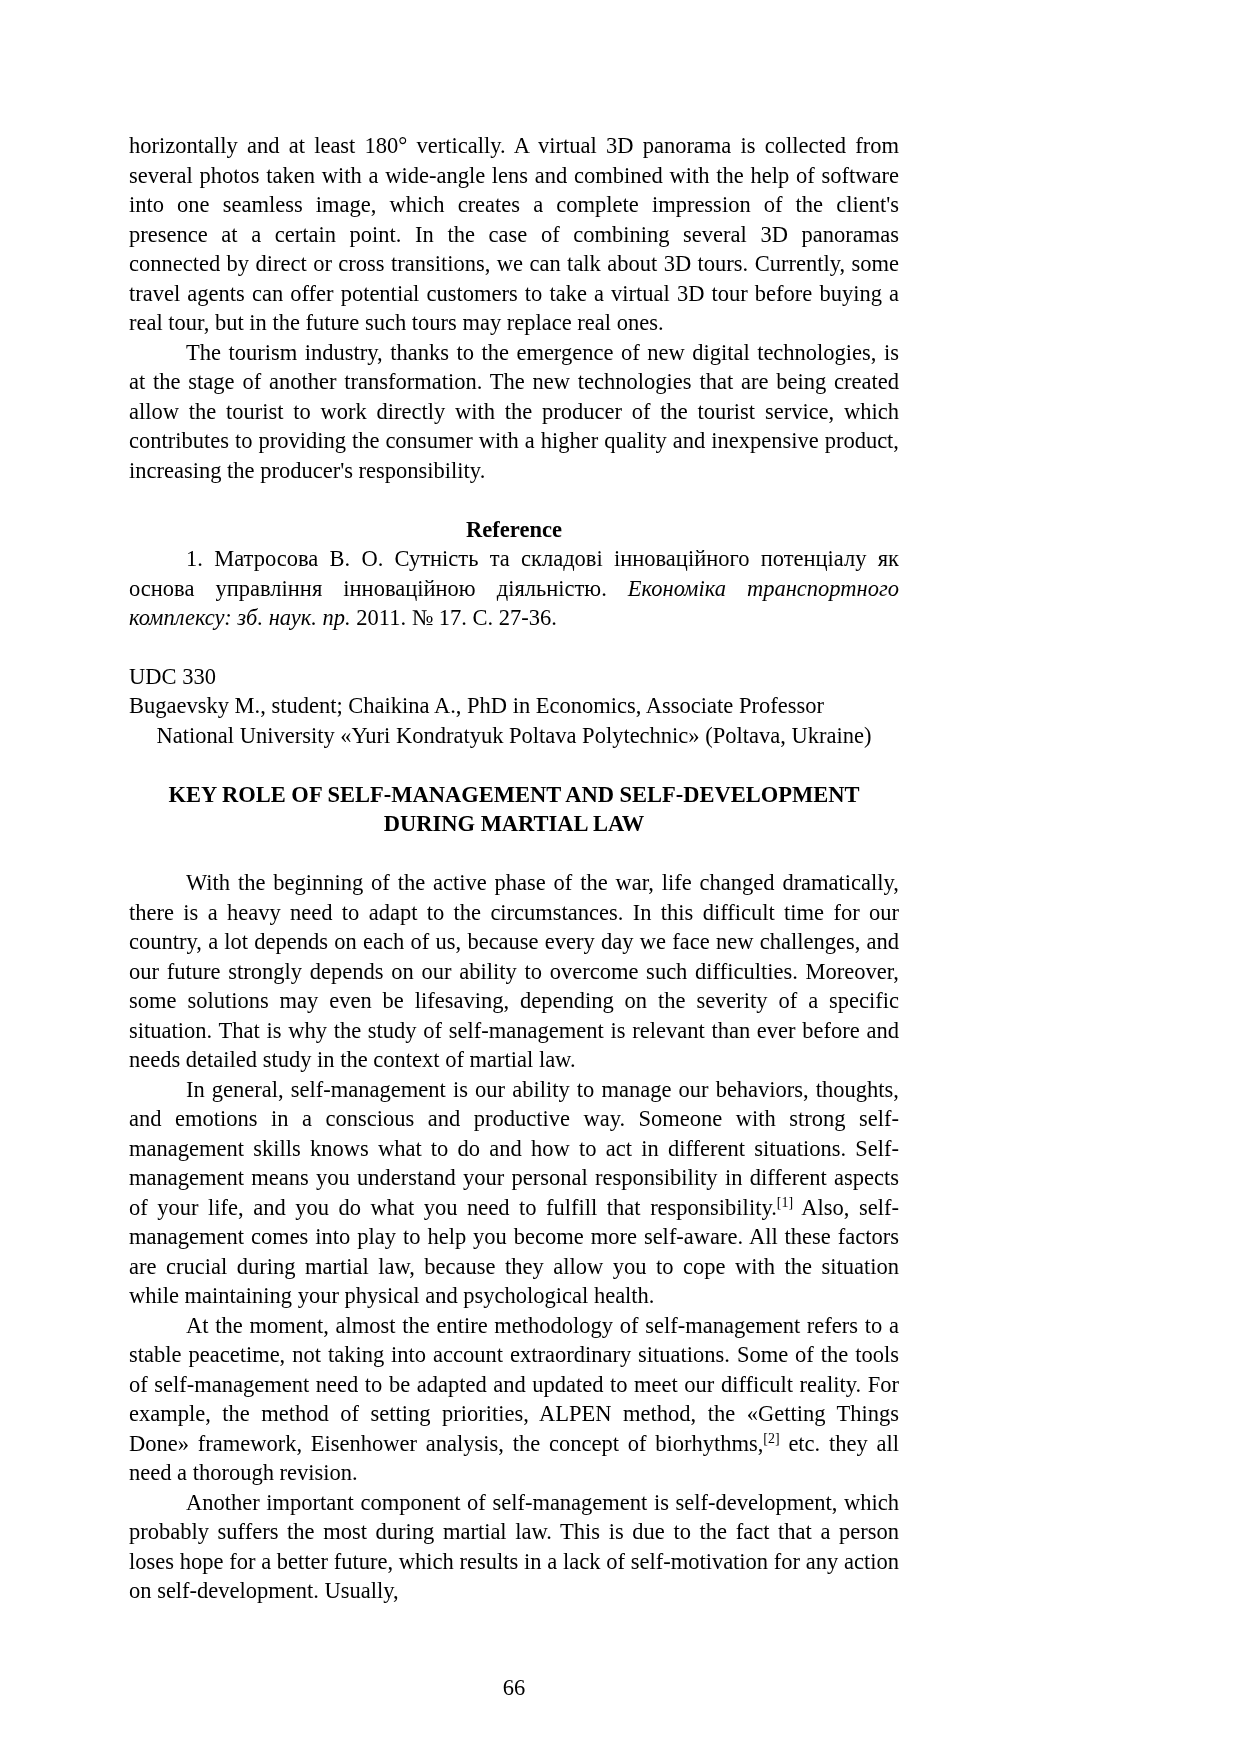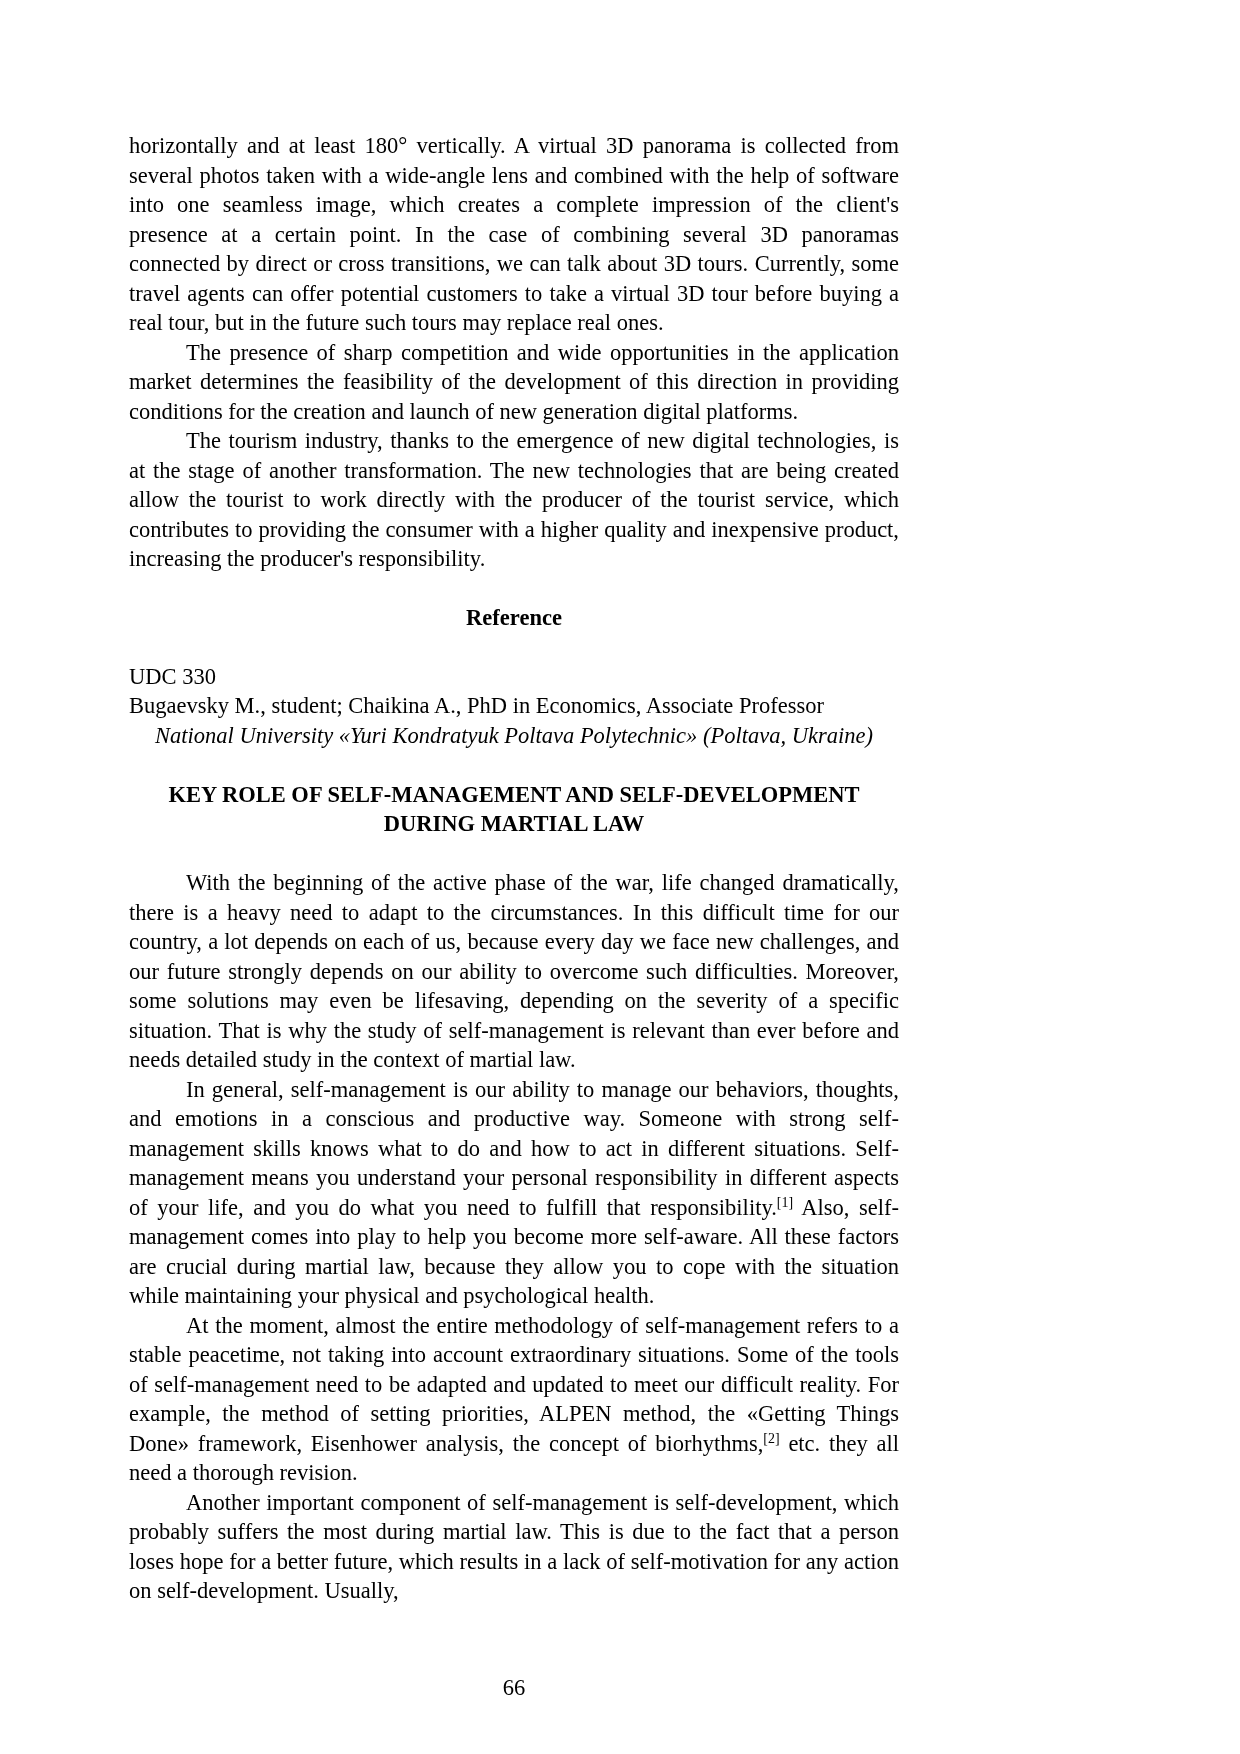--- a/index.html
+++ b/index.html
@@ -33,21 +33,20 @@
     font-weight: bold;
   }
   .udc {
     margin-top: 29px;
     text-align: left;
   }
   .authors {
   }
   .affiliation {
     text-align: center;
-    font-style: italic;
   }
   .article-title {
     margin: 29.5px auto 29.5px auto;
     max-width: 982px;
     text-align: center;
     font-weight: bold;
   }
   sup.cite {
     font-size: 0.62em;
     line-height: 0;
@@ -62,26 +61,26 @@
   }
   i { font-style: italic; }
 </style>
 </head>
 <body>
 
 <div class="page">
 
   <p>horizontally and at least 180° vertically. A virtual 3D panorama is collected from several photos taken with a wide-angle lens and combined with the help of software into one seamless image, which creates a complete impression of the client's presence at a certain point. In the case of combining several 3D panoramas connected by direct or cross transitions, we can talk about 3D tours. Currently, some travel agents can offer potential customers to take a virtual 3D tour before buying a real tour, but in the future such tours may replace real ones.</p>
 
-  <p class="indent">The presence of sharp competition and wide opportunities in the application market determines the feasibility of the development of this direction in providing conditions for the creation and launch of new generation digital platforms.</p>
 
   <p class="indent">The tourism industry, thanks to the emergence of new digital technologies, is at the stage of another transformation. The new technologies that are being created allow the tourist to work directly with the producer of the tourist service, which contributes to providing the consumer with a higher quality and inexpensive product, increasing the producer's responsibility.</p>
 
   <p class="ref-heading">Reference</p>
 
+  <p class="indent"><span>1. Матросова В. О. Сутність та складові інноваційного потенціалу як основа управління інноваційною діяльністю. </span><i>Економіка транспортного комплексу: зб. наук. пр.</i><span> 2011. № 17. С. 27-36.</span></p>
 
 
   <p class="udc">UDC 330</p>
 
   <p class="authors">Bugaevsky M., student; Chaikina A., PhD in Economics, Associate Professor</p>
 
   <p class="affiliation">National University «Yuri Kondratyuk Poltava Polytechnic» (Poltava, Ukraine)</p>
 
   <p class="article-title">KEY ROLE OF SELF-MANAGEMENT AND SELF-DEVELOPMENT DURING MARTIAL LAW</p>
 

